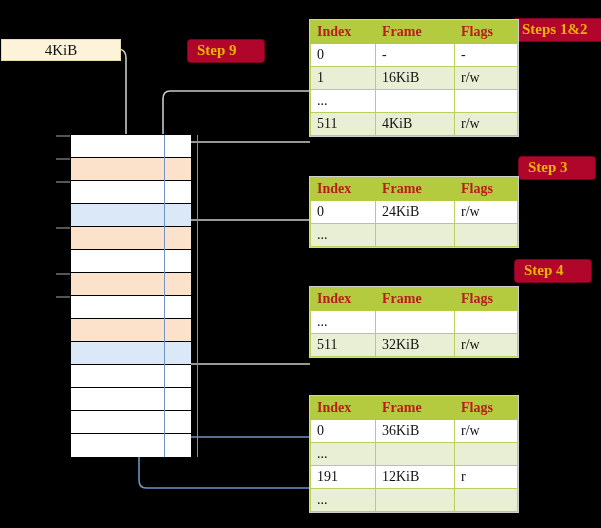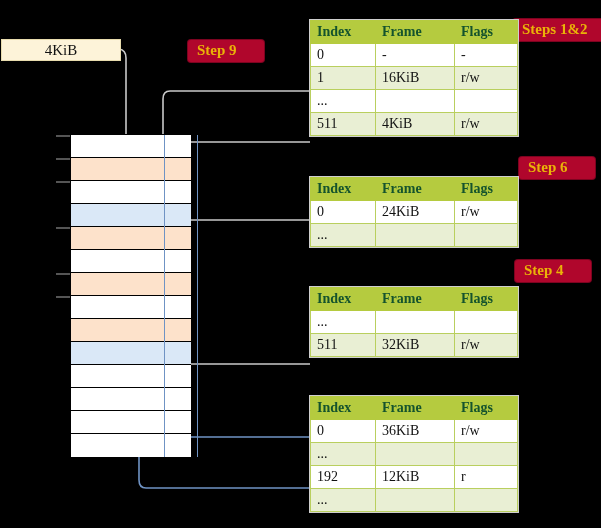--- a/index.html
+++ b/index.html
@@ -88,21 +88,21 @@
     border:1px solid #b9cf5e;
     padding:2px 6px 3px 6px;
     text-align:left;
     font-weight:normal;
     color:#111;
     height:17px;
     vertical-align:middle;
   }
   .ptable th{
     background:#b5cb3f;
-    color:#14532d;
+    color:#b91c1c;
     font-weight:bold;
     font-size:14px;
     border-color:#b5cb3f;
   }
   .ptable tr.odd td{background:#ffffff;}
   .ptable tr.even td{background:#e9efd4;}
   .ptable td.hl{background:#fcf8ae;}
   .c-index{width:52px;}
   .c-frame{width:66px;}
   .c-flags{width:50px;}
@@ -172,21 +172,21 @@
       <div class="memrow" style="top: 230px;"></div>
       <div class="memrow" style="top: 253px;"></div>
       <div class="memrow" style="top: 276px;"></div>
       <div class="memrow last" style="top: 299px;"></div>
       <div class="vguide" style="left: 93px; top: 0px; height: 322px;"></div>
       <div class="vguide" style="left: 126px; top: 0px; height: 322px;"></div>
     </div>
 
   <div class="badge" id="badge-step0">Step 9</div>
   <div class="badge" id="badge-steps12">Steps 1&amp;2</div>
-  <div class="badge" id="badge-step3">Step 6</div>
+  <div class="badge" id="badge-step3">Step 3</div>
   <div class="badge" id="badge-step4">Step 4</div>
 
   <table class="ptable" id="table1">
       <thead>
         <tr>
           <th class="c-index">Index</th>
           <th class="c-frame">Frame</th>
           <th class="c-flags">Flags</th>
         </tr>
       </thead>
@@ -268,21 +268,21 @@
           <td class="c-index">0</td>
           <td class="c-frame">36KiB</td>
           <td class="c-flags">r/w</td>
         </tr>
         <tr class="even">
           <td class="c-index">...</td>
           <td class="c-frame">&nbsp;</td>
           <td class="c-flags">&nbsp;</td>
         </tr>
         <tr class="odd">
-          <td class="c-index">192</td>
+          <td class="c-index">191</td>
           <td class="c-frame">12KiB</td>
           <td class="c-flags">r</td>
         </tr>
         <tr class="even">
           <td class="c-index">...</td>
           <td class="c-frame">&nbsp;</td>
           <td class="c-flags">&nbsp;</td>
         </tr>
       </tbody>
     </table>

